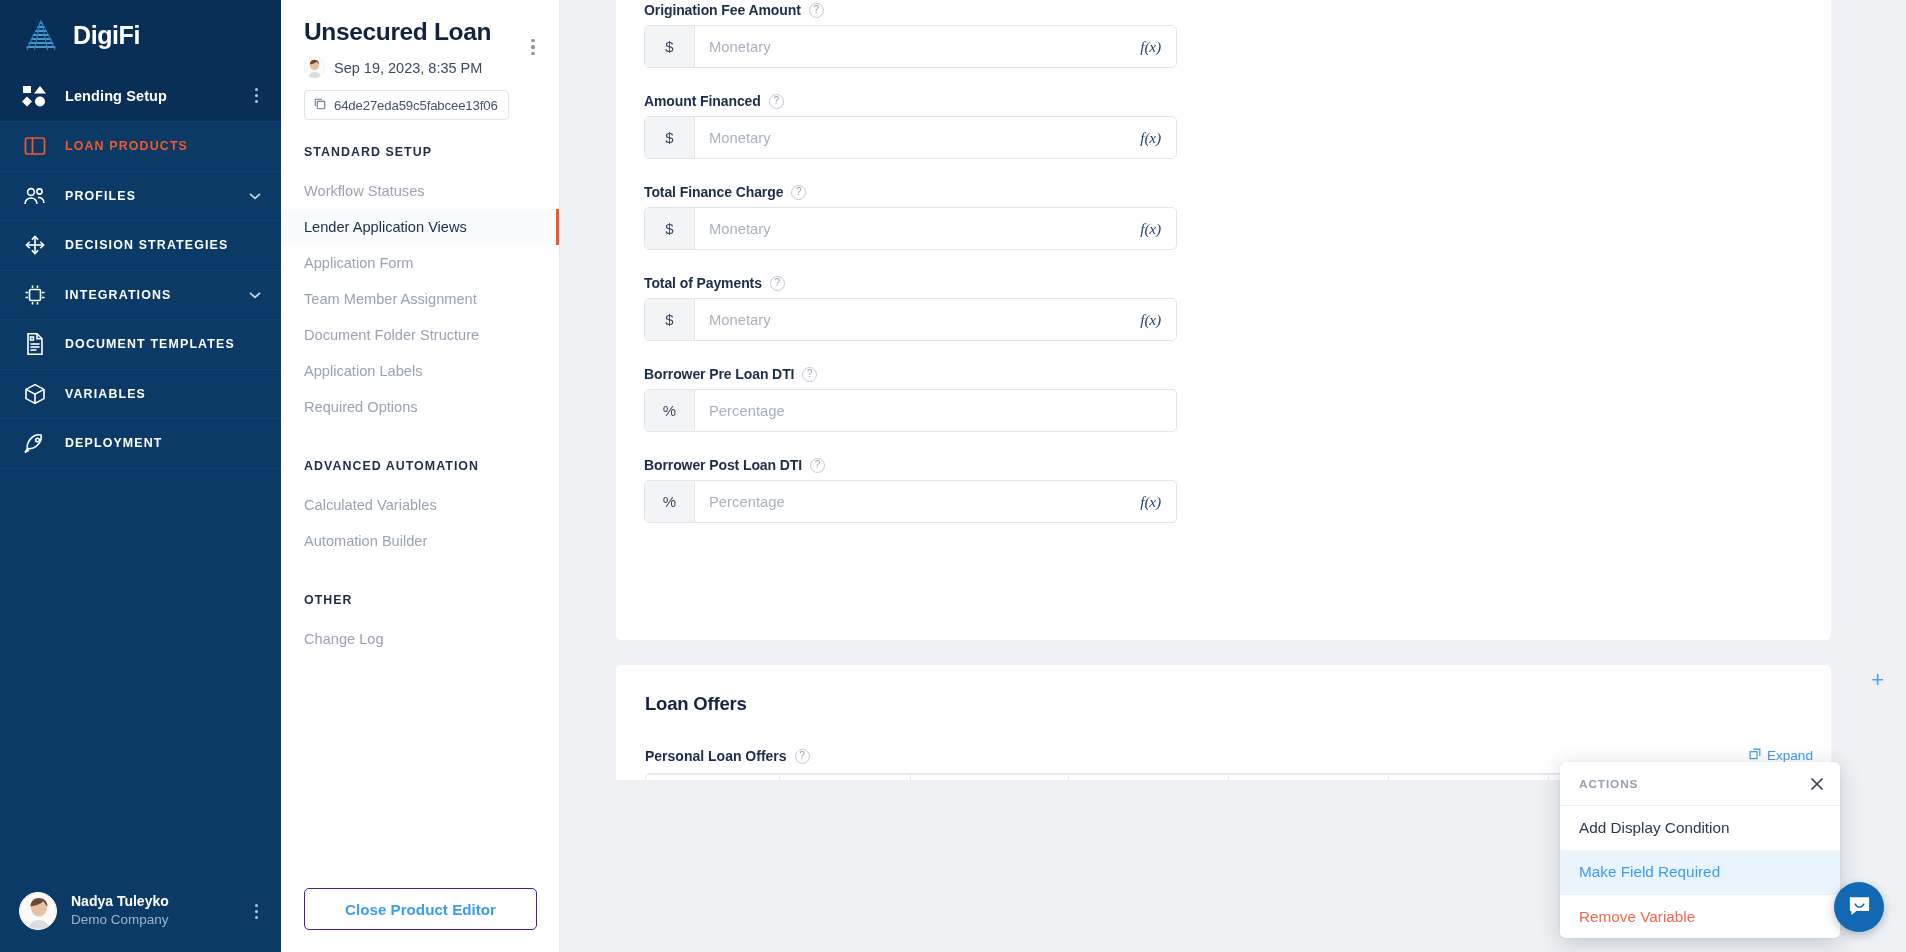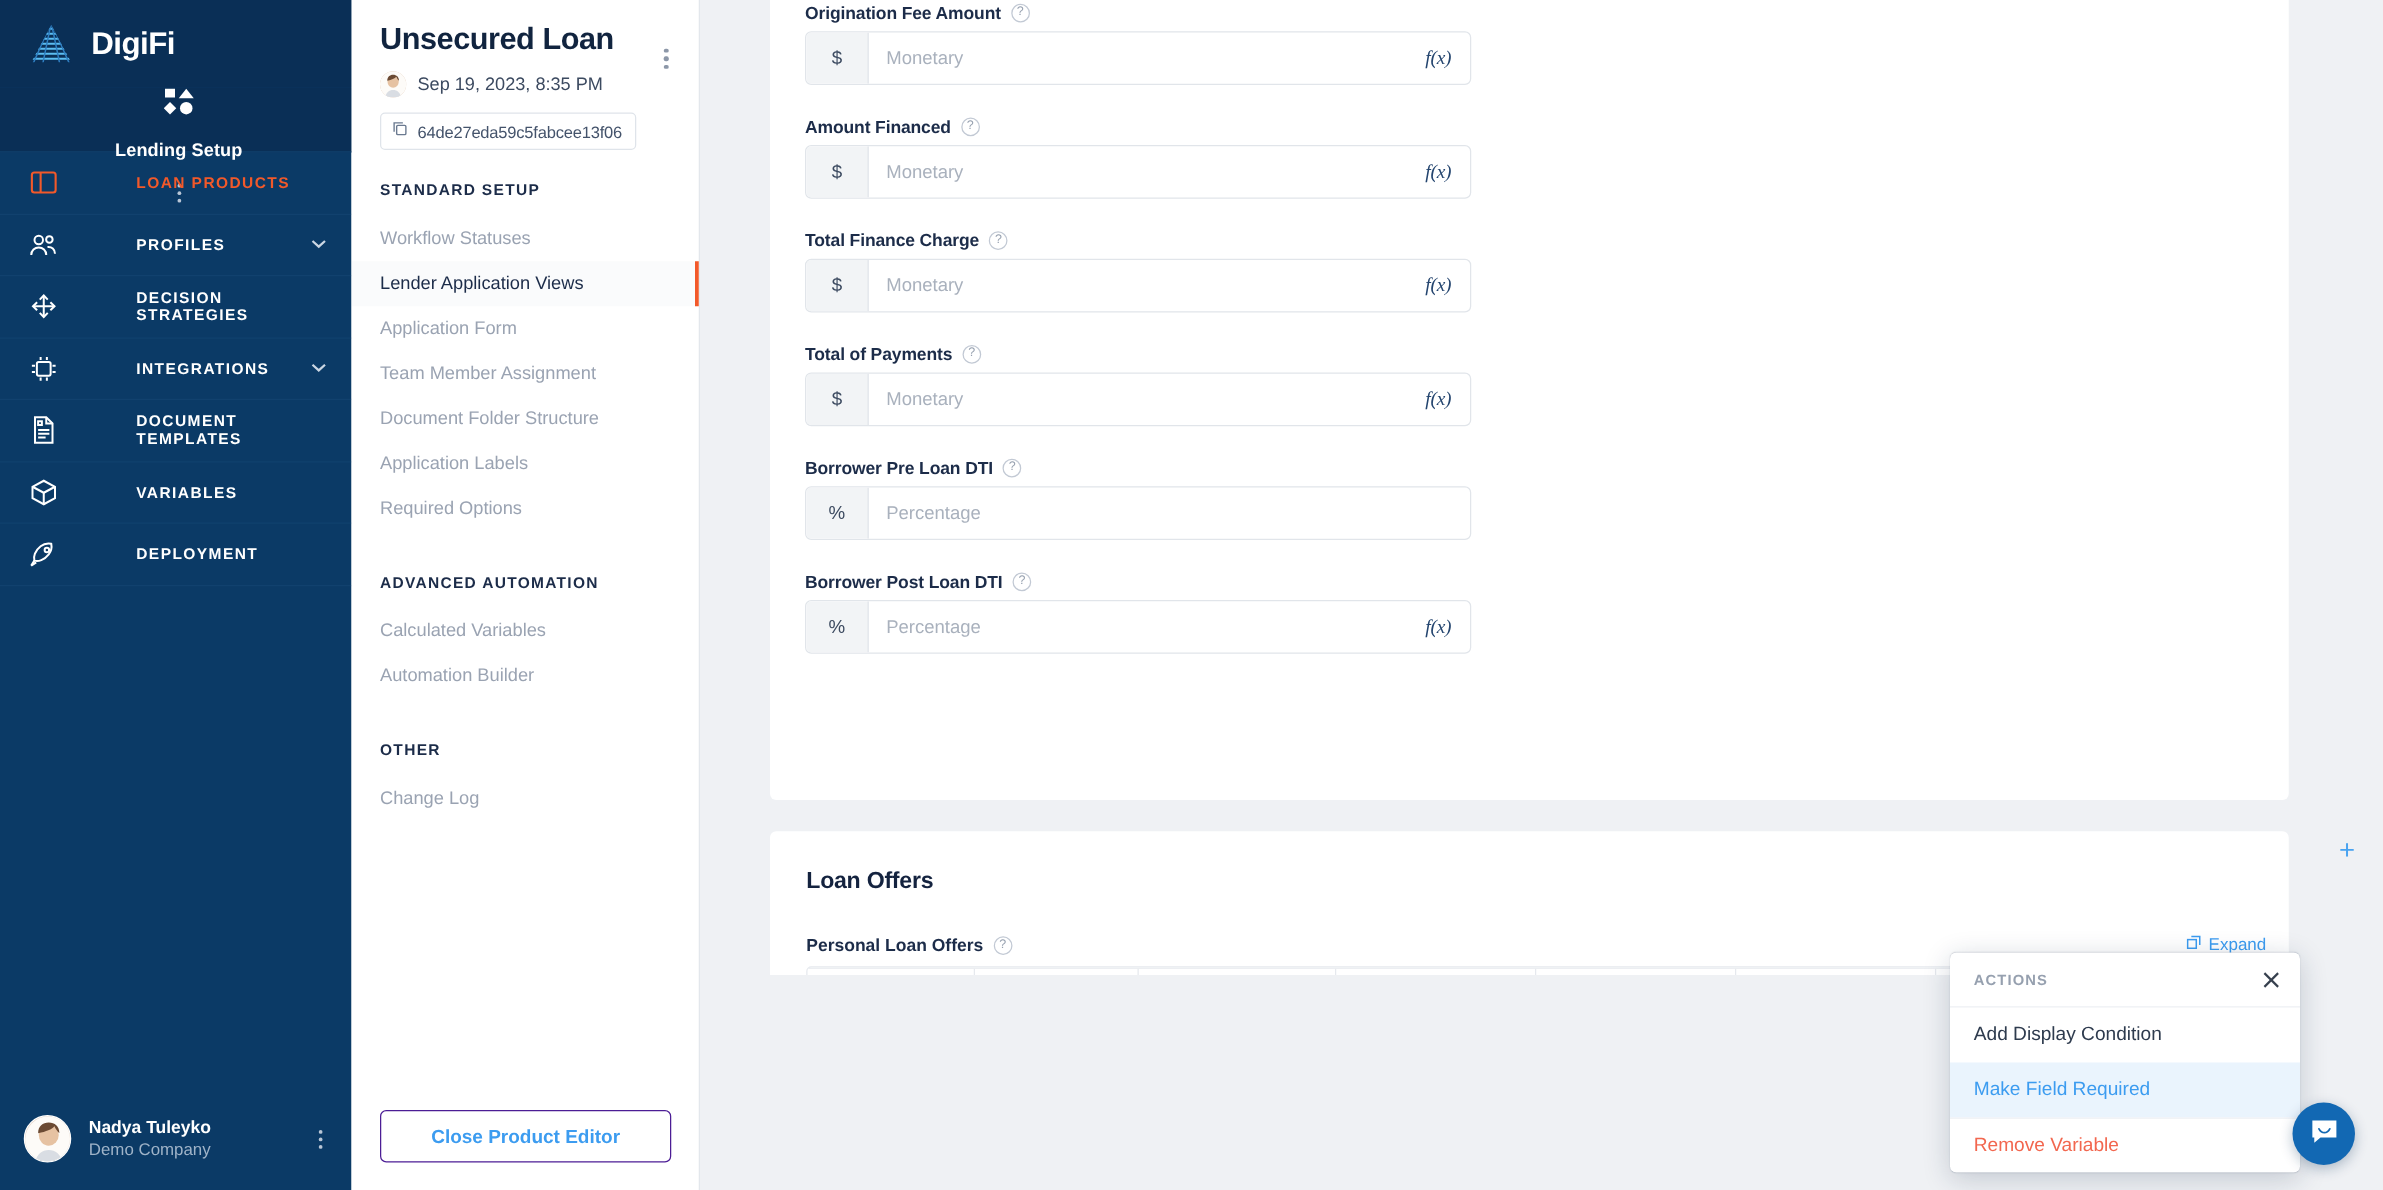--- a/index.html
+++ b/index.html
@@ -24,21 +24,20 @@
     padding-left: 22px; gap: 13px; background: #0a2f56;
   }
   .brand-logo { width: 38px; height: 34px; position: relative; }
   .brand-name {
     color: #ffffff; font-size: 25px; font-weight: 700; letter-spacing: -0.4px;
   }
   .workspace {
     height: 52px; background: #0a2f56;
     display: flex; align-items: center; padding: 0 17px 0 22px; gap: 18px;
     border-bottom: 1px solid #11416e;
-    flex-direction: column;
   }
   .workspace-icon { width: 25px; height: 22px; flex: 0 0 25px; position: relative; }
   .workspace-label {
     color: #fff; font-size: 14.5px; font-weight: 700; flex: 1; letter-spacing: 0.1px;
   }
   .kebab {
     width: 16px; height: 20px; display: flex; flex-direction: column;
     align-items: center; justify-content: center; gap: 3px; cursor: pointer;
   }
   .kebab i { width: 3px; height: 3px; border-radius: 50%; background: #b9c6d6; display: block; }
@@ -46,21 +45,21 @@
   .nav { flex: 1; padding-top: 0; overflow: hidden; }
   .nav-item {
     height: 49.5px; display: flex; align-items: center;
     padding: 0 20px 0 22px; gap: 18px; cursor: pointer;
     border-bottom: 1px solid #11416e;
     position: relative;
   }
   .nav-item .ico { width: 25px; height: 24px; flex: 0 0 25px; display:flex; align-items:center; justify-content:center; }
   .nav-item .lbl {
     color: #ffffff; font-size: 12.4px; font-weight: 700;
-    letter-spacing: 1.15px; flex: 1; text-transform: uppercase; margin-left: 44px;
+    letter-spacing: 1.15px; flex: 1; text-transform: uppercase;
   }
   .nav-item.active .lbl { color: #f2592a; }
   .nav-item .chev { color: #cbd6e3; font-size: 11px; }
 
   .user {
     height: 82px; display: flex; align-items: center;
     padding: 0 17px 0 19px; gap: 14px;
   }
   .avatar-ph {
     width: 38px; height: 38px; border-radius: 50%; flex: 0 0 38px;

